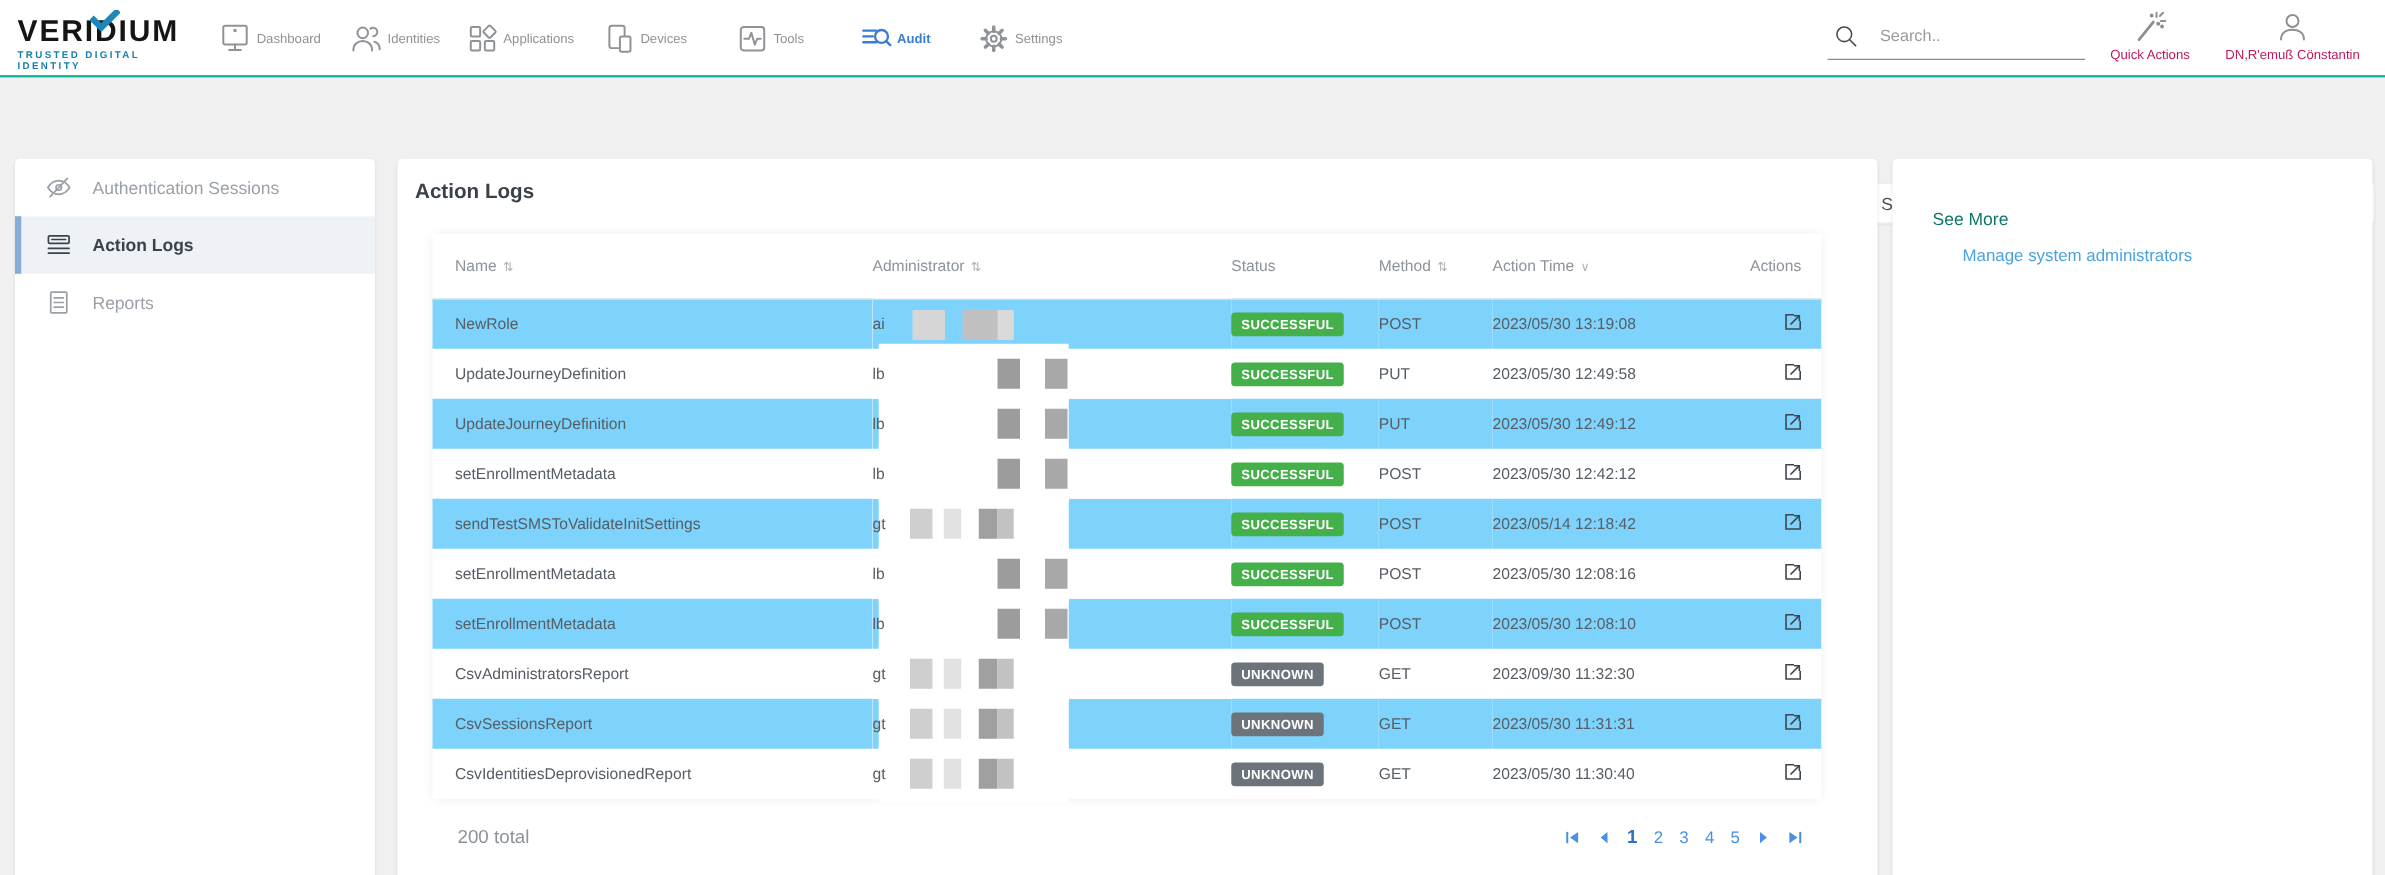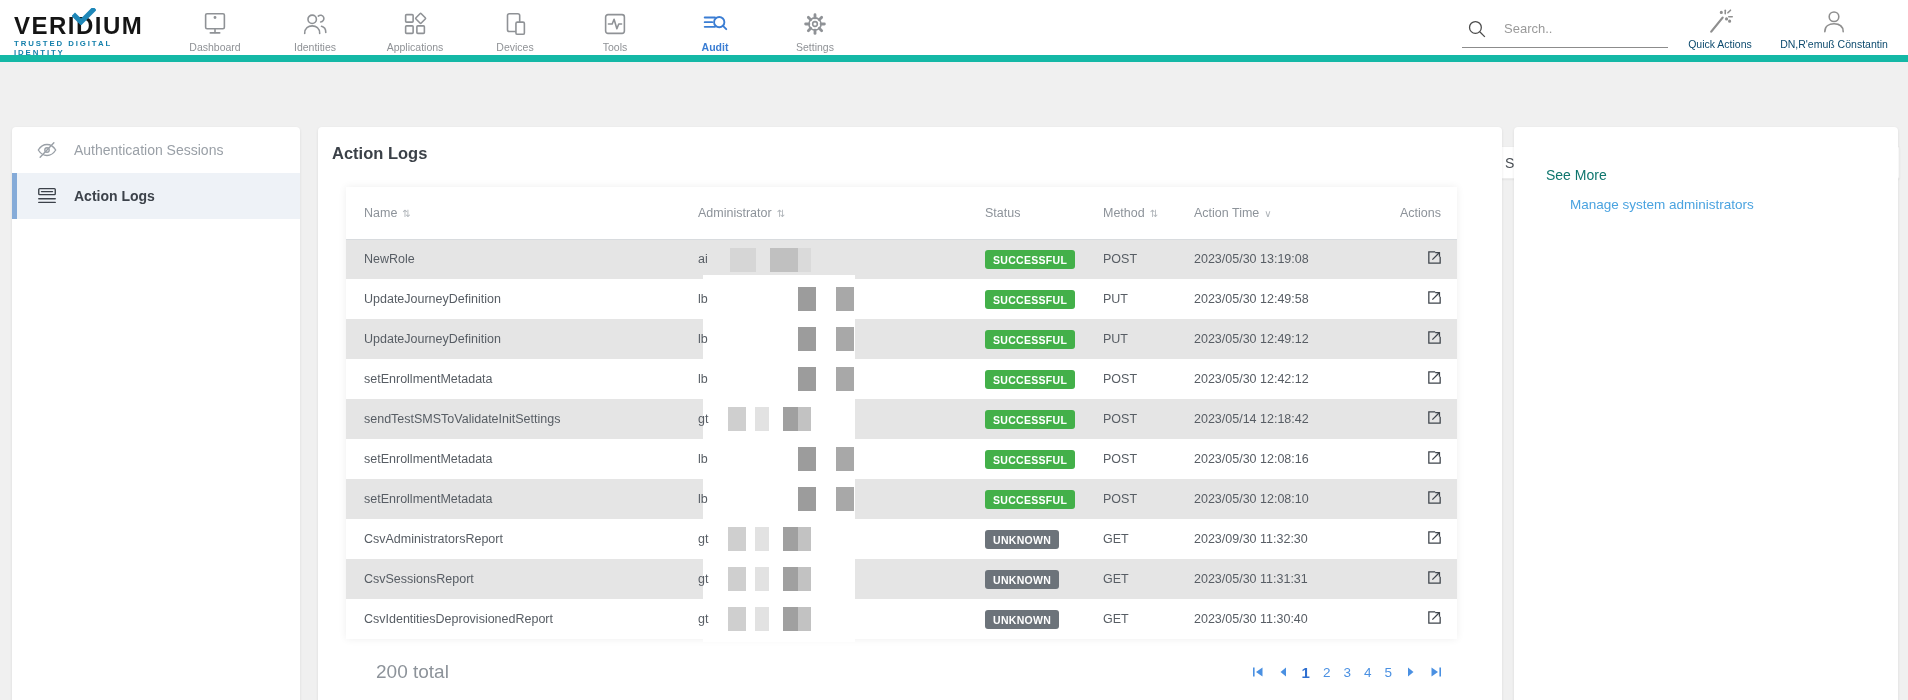--- a/index.html
+++ b/index.html
@@ -6,40 +6,40 @@
   html,body { width:1908px; height:700px; }
   body {
     position:relative; overflow:hidden;
     background:#f0f0f0;
     font-family:"Liberation Sans", sans-serif;
     color:#555;
   }
   svg { display:block; }
 
   
-  .topbar { position:absolute; top:0; left:0; width:1908px; height:62px; background:#fff; border-bottom:7px solid #14b8a6; z-index:5; }
+  .topbar { position:absolute; top:0; left:0; width:1908px; height:62px; background:#fff; border-bottom:2px solid #14b8a6; z-index:5; }
 
   .logo { position:absolute; left:14px; top:14px; width:150px; cursor:pointer; }
   .logo-name { font-size:24px; font-weight:700; color:#151515; letter-spacing:1.5px; line-height:24px; }
   .logo-check { position:absolute; left:58px; top:-6px; }
   .logo-tagline { font-size:7.8px; font-weight:700; letter-spacing:1.9px; color:#1580ac; margin-top:1px; }
 
   .topnav { position:absolute; left:165px; top:0; height:62px; display:flex; }
-  .nav-item { width:100px; height:62px; display:flex; flex-direction:column; align-items:center; justify-content:center; gap:2px; color:#8f9296; cursor:pointer; }
+  .nav-item { width:100px; height:62px; display:flex; flex-direction:row; align-items:center; justify-content:center; gap:2px; color:#8f9296; cursor:pointer; }
   .nav-item svg { width:30px; height:30px; stroke:currentColor; fill:none; stroke-width:1.7; stroke-linecap:round; stroke-linejoin:round; }
   .nav-item .nav-lbl { font-size:10.5px; }
   .nav-item.active { color:#3a7dd3; }
   .nav-item.active .nav-lbl { font-weight:700; }
 
   .top-search { position:absolute; left:1462px; top:10px; width:206px; height:38px; display:flex; align-items:center; gap:16px; border-bottom:1px solid #8c8c8c; cursor:text; }
   .top-search svg { width:22px; height:22px; stroke:#4a4a4a; fill:none; stroke-width:1.6; margin-left:4px; }
   .top-search input { border:none; outline:none; background:transparent; font-family:"Liberation Sans",sans-serif; font-size:13px; color:#777; width:150px; }
   .top-search input::placeholder { color:#9a9a9a; }
 
-  .top-action { position:absolute; top:8px; text-align:center; color:#0c4a6e; cursor:pointer; }
+  .top-action { position:absolute; top:8px; text-align:center; color:#be185d; cursor:pointer; }
   .top-action svg { margin:0 auto; width:28px; height:28px; stroke:#8f8f8f; fill:none; stroke-width:1.8; stroke-linecap:round; }
   .top-action .ta-lbl { font-size:10.5px; margin-top:2px; white-space:nowrap; }
   .qa { left:1675px; width:90px; }
   .usr { left:1760px; width:148px; }
 
   
   .crumb-bar { position:absolute; top:62px; left:0; width:1908px; height:65px; background:#f0f0f0; }
   .breadcrumb { position:absolute; left:13px; top:90px; font-size:14.5px; color:#999; }
   .breadcrumb .bc-link { color:#4a90d9; text-decoration:none; cursor:pointer; }
   .breadcrumb .bc-sep { color:#9aa0a5; margin:0 6px; }
@@ -67,35 +67,35 @@
   
   .main-title { position:absolute; left:14px; top:17px; font-size:16.5px; font-weight:700; color:#3b4148; }
   .table-wrap { position:absolute; left:28px; top:60px; width:1111px; box-shadow:0 0 8px rgba(0,0,0,.07); background:#fff; }
   table { border-collapse:collapse; table-layout:fixed; width:1111px; }
   col.c-name{width:352px} col.c-admin{width:287px} col.c-status{width:118px} col.c-method{width:91px} col.c-time{width:190px} col.c-act{width:73px}
   thead th { height:52px; font-size:12.5px; font-weight:400; color:#8d939a; text-align:left; border-bottom:1px solid #d8dbde; cursor:pointer; }
   th .glyph { color:#aeb3b8; font-size:10px; margin-left:5px; }
   th.h-name { padding-left:18px; }
   th.h-actions { text-align:right; padding-right:16px; }
   tbody td { height:40px; font-size:12.5px; color:#575d64; }
-  tr.stripe td { background:#e5e5e5;margin-top:32px; }
+  tr.stripe td { background:#7dd3fc;margin-top:32px; }
   td.d-name { padding-left:18px; }
   td.d-admin { position:relative; }
   td.d-admin .wash { position:absolute; top:-4px; height:47px; background:#fff; z-index:1; }
   td.d-admin .rblk { position:absolute; top:8px; height:24px; z-index:2; }
   td.d-admin .prefix { position:relative; z-index:3; }
   .badge { display:inline-block; padding:4px 8px 3px; border-radius:3px; color:#fff; font-size:10.5px; font-weight:700; letter-spacing:.3px; }
   .badge.ok { background:#43b049; }
   .badge.unk { background:#6c737a; }
   td.d-actions { text-align:right; padding-right:14px; }
   .open-icon { display:inline-block; cursor:pointer; }
   .open-icon svg { width:17px; height:17px; stroke:#3f454c; fill:none; stroke-width:1.8; }
 
   .table-foot { position:absolute; left:48px; top:534px; width:1076px; display:flex; justify-content:space-between; align-items:center; }
-  .total-lbl { font-size:19px; color:#8d939a;margin-left:10px; }
+  .total-lbl { font-size:15px; color:#8d939a; }
   .pagination { display:flex; align-items:center; gap:13px; color:#4a90e2; font-size:13.5px; }
   .pagination svg { width:12px; height:12px; fill:#4a90e2; stroke:none; cursor:pointer; }
   .pg-num { cursor:pointer; }
   .pg-num.current { font-weight:700; font-size:15px; color:#2e6fd0; }
   [data-name="pagination-pages"] { display:flex; gap:13px; align-items:center; }
 
   
   .see-more-title { position:absolute; left:32px; top:40px; font-size:14px; color:#0f766e; }
   .see-more-link { position:absolute; left:56px; top:70px; font-size:13.5px; color:#4aa3e0; cursor:pointer; text-decoration:none; }
 </style>
@@ -274,20 +274,31 @@
   <div class="side-item active" data-name="sidebar-item-action-logs">
     <span data-name="action-logs-icon">
         <svg viewBox="0 0 24 24">
           <rect x="3" y="4" width="18" height="6.5" rx="1"></rect>
           <line x1="6" y1="7.2" x2="18" y2="7.2"></line>
           <line x1="3" y1="15" x2="21" y2="15"></line>
           <line x1="3" y1="19" x2="21" y2="19"></line>
         </svg>
       </span>
     <span data-name="sidebar-item-label">Action Logs</span>
+  </div>
+  <div class="side-item" data-name="sidebar-item-reports">
+    <span data-name="reports-document-icon">
+        <svg viewBox="0 0 24 24">
+          <rect x="5" y="3" width="14" height="18" rx="1"></rect>
+          <line x1="8" y1="8" x2="16" y2="8"></line>
+          <line x1="8" y1="12" x2="16" y2="12"></line>
+          <line x1="8" y1="16" x2="16" y2="16"></line>
+        </svg>
+      </span>
+    <span data-name="sidebar-item-label">Reports</span>
   </div>
 </div>
 
 <div class="card main-card" data-name="action-logs-panel">
   <div class="main-title" data-name="page-title">Action Logs</div>
 
   <div class="table-wrap" data-name="action-logs-table">
     <table>
       <colgroup>
           <col class="c-name">

